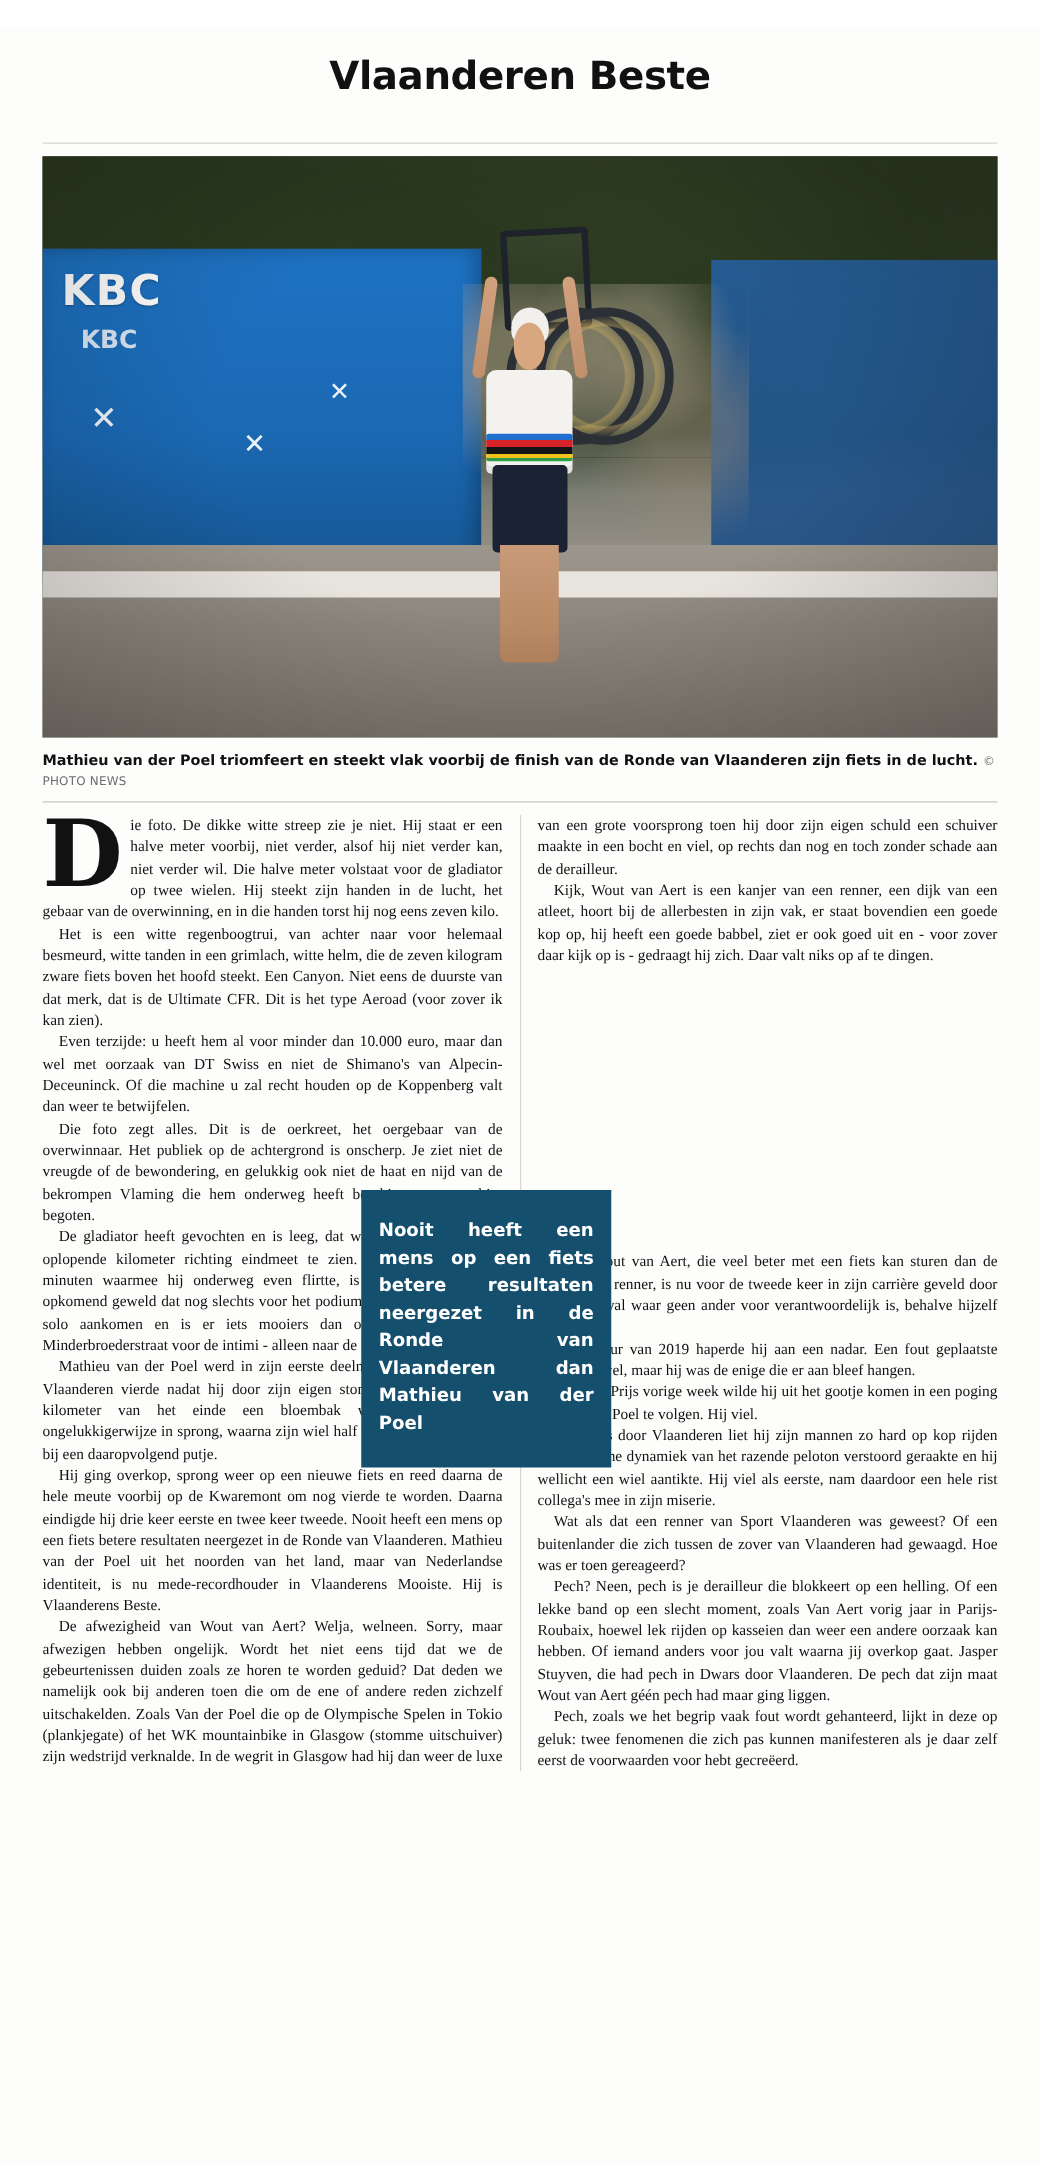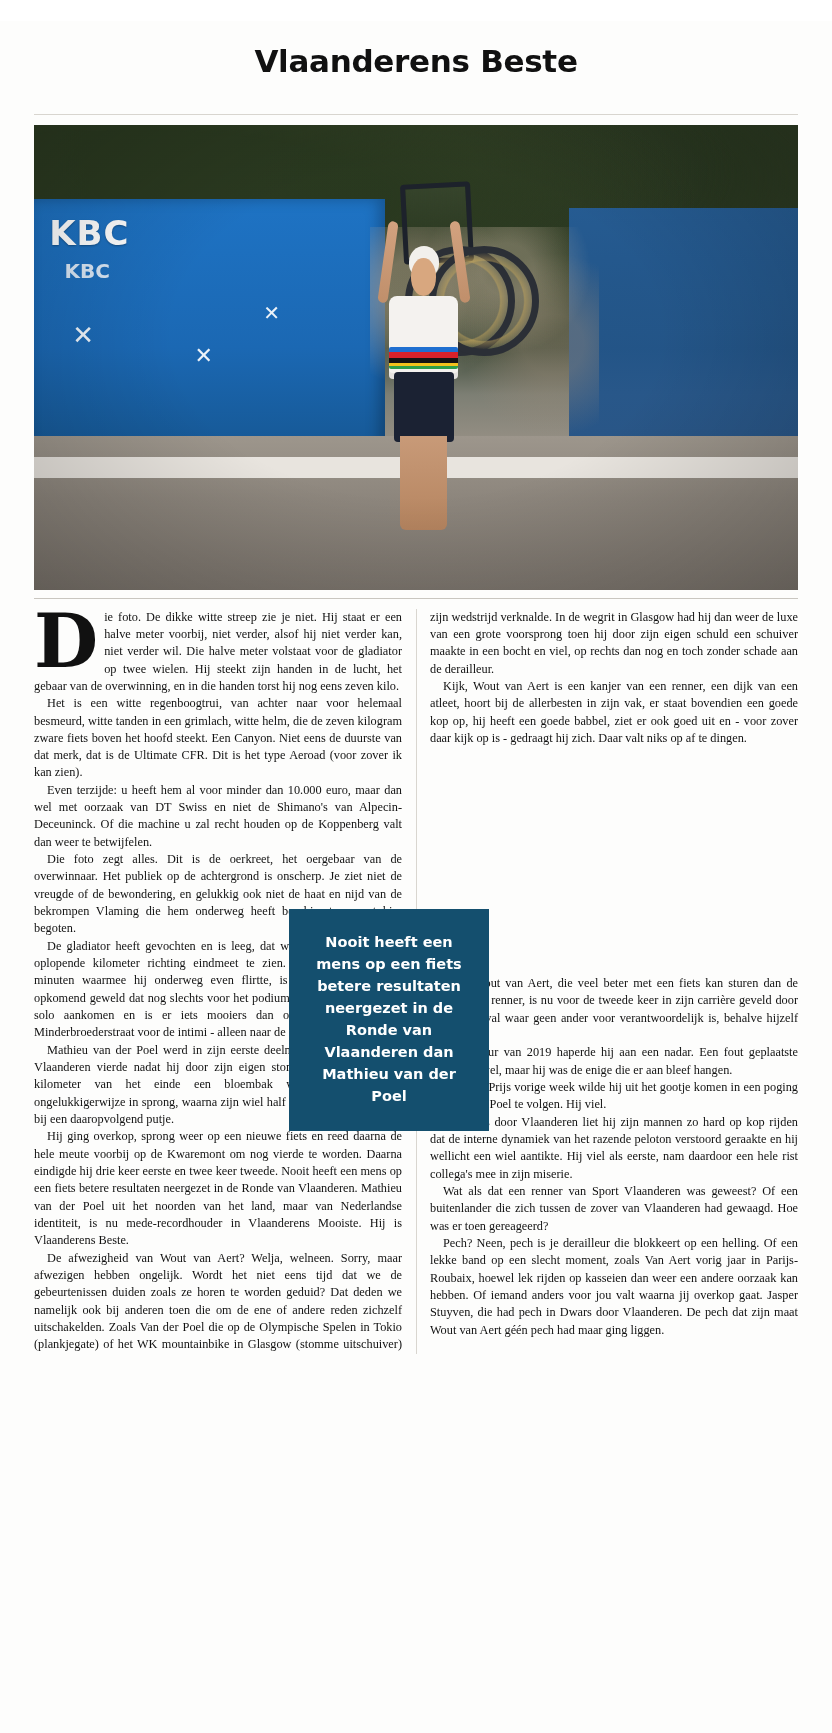--- a/index.html
+++ b/index.html
@@ -215,37 +215,36 @@
     position: absolute;
     left: 255px;
     top: 300px;
     width: 200px;
     background: #144f6e;
     color: #ffffff;
     font-family: "DejaVu Sans", sans-serif;
     font-weight: bold;
     font-size: 14.5px;
     line-height: 1.52;
-    text-align: center;
     padding: 22px 14px 24px 14px;
     box-sizing: border-box;
     z-index: 5;
   }
   
   .pq-spacer {
     width: 100%;
     height: 228px;
   }
 </style>
 </head>
 <body>
 
 <div class="page">
 
-  <h1 class="headline">Vlaanderens Beste</h1>
+  <h1 class="headline">Vlaanderen Beste</h1>
   <div class="rule-top"></div>
 
   <div class="photo-wrap">
     <div class="photo">
       <div class="ph-sky"></div>
       <div class="ph-trees"></div>
       <div class="ph-barrier"></div>
       <div class="ph-barrier2"></div>
       <div class="ph-kbc">KBC</div>
       <div class="ph-kbc2">KBC</div>
@@ -265,37 +264,42 @@
         <div class="ph-head"></div>
         <div class="ph-jersey"></div>
         <div class="ph-rainbow"></div>
         <div class="ph-shorts"></div>
         <div class="ph-legs"></div>
       </div>
       <div class="ph-overlay-vignette"></div>
     </div>
   </div>
 
+  <div class="caption">
+    <span>Mathieu van der Poel triomfeert en steekt vlak voorbij de finish van de Ronde van Vlaanderen zijn fiets in de lucht.</span>
+    <span class="credit">© PHOTO NEWS</span>
+  </div>
 
   <div class="rule-mid"></div>
 
   <div class="columns">
     <p class="first"><span class="dropcap">D</span><span>ie foto. De dikke witte streep zie je niet. Hij staat er een halve meter voorbij, niet verder, alsof hij niet verder kan, niet verder wil. Die halve meter volstaat voor de gladiator op twee wielen. Hij steekt zijn handen in de lucht, het gebaar van de overwinning, en in die handen torst hij nog eens zeven kilo.</span></p>
     <p>Het is een witte regenboogtrui, van achter naar voor helemaal besmeurd, witte tanden in een grimlach, witte helm, die de zeven kilogram zware fiets boven het hoofd steekt. Een Canyon. Niet eens de duurste van dat merk, dat is de Ultimate CFR. Dit is het type Aeroad (voor zover ik kan zien).</p>
     <p>Even terzijde: u heeft hem al voor minder dan 10.000 euro, maar dan wel met oorzaak van DT Swiss en niet de Shimano's van Alpecin-Deceuninck. Of die machine u zal recht houden op de Koppenberg valt dan weer te betwijfelen.</p>
     <p>Die foto zegt alles. Dit is de oerkreet, het oergebaar van de overwinnaar. Het publiek op de achtergrond is onscherp. Je ziet niet de vreugde of de bewondering, en gelukkig ook niet de haat en nijd van de bekrompen Vlaming die hem onderweg heeft beschimpt en met bier begoten.</p>
     <p>De gladiator heeft gevochten en is leeg, dat was aan de laatste licht oplopende kilometer richting eindmeet te zien. De marge van twee minuten waarmee hij onderweg even flirtte, is gehalveerd door het opkomend geweld dat nog slechts voor het podium vocht. Dan nog, dit is solo aankomen en is er iets mooiers dan op die kutbaan - de Minderbroederstraat voor de intimi - alleen naar de meet rijden?</p>
     <p>Mathieu van der Poel werd in zijn eerste deelname in de Ronde van Vlaanderen vierde nadat hij door zijn eigen stomme schuld op zestig kilometer van het einde een bloembak wilde ontwijken, er ongelukkigerwijze in sprong, waarna zijn wiel half brak, en helemaal brak bij een daaropvolgend putje.</p>
     <p>Hij ging overkop, sprong weer op een nieuwe fiets en reed daarna de hele meute voorbij op de Kwaremont om nog vierde te worden. Daarna eindigde hij drie keer eerste en twee keer tweede. Nooit heeft een mens op een fiets betere resultaten neergezet in de Ronde van Vlaanderen. Mathieu van der Poel uit het noorden van het land, maar van Nederlandse identiteit, is nu mede-recordhouder in Vlaanderens Mooiste. Hij is Vlaanderens Beste.</p>
     <p>De afwezigheid van Wout van Aert? Welja, welneen. Sorry, maar afwezigen hebben ongelijk. Wordt het niet eens tijd dat we de gebeurtenissen duiden zoals ze horen te worden geduid? Dat deden we namelijk ook bij anderen toen die om de ene of andere reden zichzelf uitschakelden. Zoals Van der Poel die op de Olympische Spelen in Tokio (plankjegate) of het WK mountainbike in Glasgow (stomme uitschuiver) zijn wedstrijd verknalde. In de wegrit in Glasgow had hij dan weer de luxe van een grote voorsprong toen hij door zijn eigen schuld een schuiver maakte in een bocht en viel, op rechts dan nog en toch zonder schade aan de derailleur.</p>
     <p>Kijk, Wout van Aert is een kanjer van een renner, een dijk van een atleet, hoort bij de allerbesten in zijn vak, er staat bovendien een goede kop op, hij heeft een goede babbel, ziet er ook goed uit en - voor zover daar kijk op is - gedraagt hij zich. Daar valt niks op af te dingen.</p>
     <div class="pq-spacer"></div>
     <p>Maar Wout van Aert, die veel beter met een fiets kan sturen dan de gemiddelde renner, is nu voor de tweede keer in zijn carrière geveld door een zware val waar geen ander voor verantwoordelijk is, behalve hijzelf dan.</p>
     <p>In de Tour van 2019 haperde hij aan een nadar. Een fout geplaatste nadar, dat wel, maar hij was de enige die er aan bleef hangen.</p>
     <p>In de E3 Prijs vorige week wilde hij uit het gootje komen in een poging om Van der Poel te volgen. Hij viel.</p>
     <p>In Dwars door Vlaanderen liet hij zijn mannen zo hard op kop rijden dat de interne dynamiek van het razende peloton verstoord geraakte en hij wellicht een wiel aantikte. Hij viel als eerste, nam daardoor een hele rist collega's mee in zijn miserie.</p>
     <p>Wat als dat een renner van Sport Vlaanderen was geweest? Of een buitenlander die zich tussen de zover van Vlaanderen had gewaagd. Hoe was er toen gereageerd?</p>
     <p>Pech? Neen, pech is je derailleur die blokkeert op een helling. Of een lekke band op een slecht moment, zoals Van Aert vorig jaar in Parijs-Roubaix, hoewel lek rijden op kasseien dan weer een andere oorzaak kan hebben. Of iemand anders voor jou valt waarna jij overkop gaat. Jasper Stuyven, die had pech in Dwars door Vlaanderen. De pech dat zijn maat Wout van Aert géén pech had maar ging liggen.</p>
+    <p>Pech, zoals we het begrip vaak fout wordt gehanteerd, lijkt in deze op geluk: twee fenomenen die zich pas kunnen manifesteren als je daar zelf eerst de voorwaarden voor hebt gecreëerd.</p>
 
     <div class="pullquote">Nooit heeft een mens op een fiets betere resultaten neergezet in de Ronde van Vlaanderen dan Mathieu van der Poel</div>
   </div>
 
 </div>
 
 </body></html>

